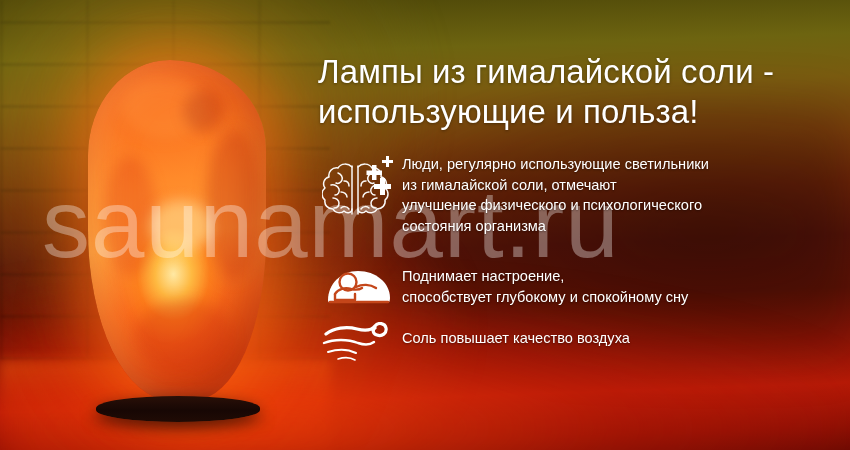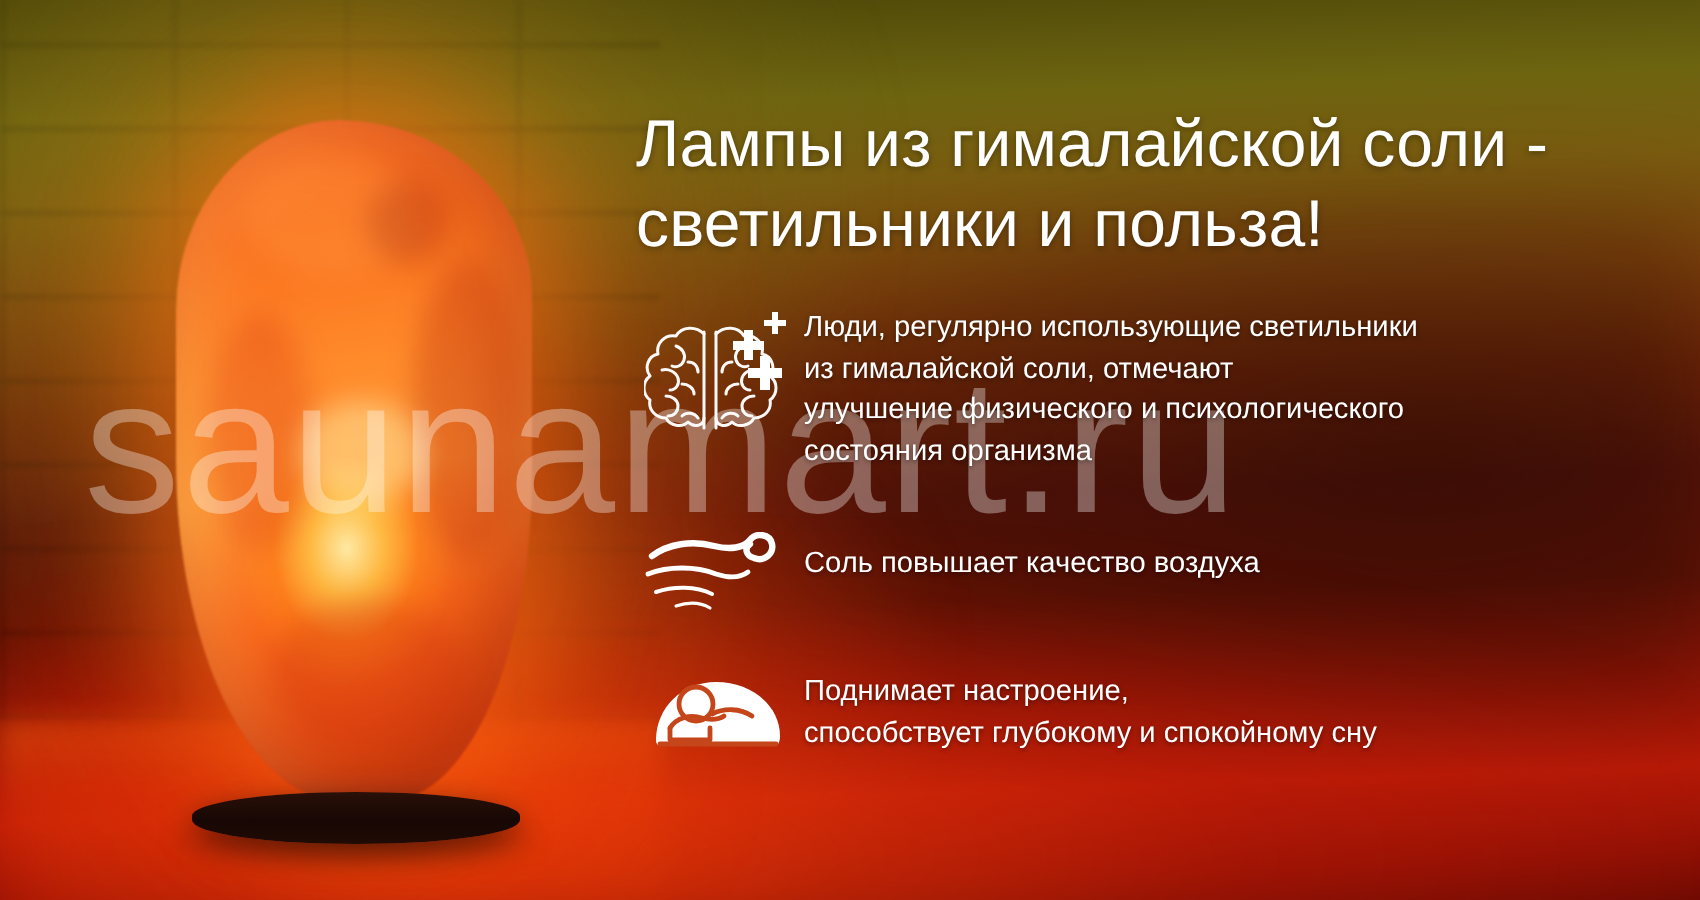--- a/index.html
+++ b/index.html
@@ -250,21 +250,21 @@
       <div class="rock-facet f4"></div>
       <div class="rock-facet f6"></div>
       <div class="rock-facet f5"></div>
     </div>
     <div class="lamp-base"></div>
   </div>
 
   <div class="watermark">saunamart.ru</div>
 
   <div class="headline">Лампы из гималайской соли -
-светильники и польза!</div>
+использующие и польза!</div>
 
   <div class="features">
 
     <div class="feature feature-1">
       <div class="feature-icon icon-brain">
         <svg width="76" height="66" viewBox="0 0 76 66" fill="none" stroke="#ffffff" stroke-width="1.5" stroke-linecap="round" stroke-linejoin="round">
           <g opacity="0.97">
 
             <path d="M30 12 V60"></path>
             <path d="M36 12 V60"></path>
@@ -294,50 +294,50 @@
             <path d="M58 24h5v6h6v5h-6v6h-5v-6h-6v-5h6z"></path>
           </g>
         </svg>
       </div>
       <div class="feature-text">Люди, регулярно использующие светильники
 из гималайской соли, отмечают
 улучшение физического и психологического
 состояния организма</div>
     </div>
 
+    <div class="feature feature-3">
+      <div class="feature-icon icon-sleep">
+        <svg width="76" height="54" viewBox="0 0 76 54" fill="none">
+          <g fill="#ffffff">
+
+            <path d="M6 40c0-16 13-29 30-29c18 0 32 12 32 27c0 3-1 5-3 5H9c-2 0-3-1-3-3z"></path>
+          </g>
+          <g fill="none" stroke="#c4461a" stroke-width="2.4" stroke-linecap="round" stroke-linejoin="round">
+
+            <circle cx="26" cy="22" r="8.5"></circle>
+
+            <path d="M34 27c6-3 14-3 20 1"></path>
+
+            <path d="M13 34c3-5 10-7 16-5c4 1 8 1 11-1"></path>
+            <path d="M13 34v6h20v-6"></path>
+
+            <path d="M8 42h58"></path>
+          </g>
+        </svg>
+      </div>
+      <div class="feature-text ft-sleep">Поднимает настроение,
+способствует глубокому и спокойному сну</div>
+    </div>
+
     <div class="feature feature-2">
       <div class="feature-icon icon-wind">
         <svg width="76" height="42" viewBox="0 0 76 42" fill="none" stroke="#ffffff" stroke-linecap="round" stroke-linejoin="round">
           <path d="M4 12c8-6 20-8 31-5c8 2 15 1 18-3c3-4 10-3 11 2c1 5-4 9-9 7c-4-1-5-5-2-7" stroke-width="3.2"></path>
           <path d="M2 21c10-4 24-4 34 0c6 2 12 2 16-1" stroke-width="2.4"></path>
           <path d="M6 30c9-3 20-3 28 1" stroke-width="2"></path>
           <path d="M16 37c6-2 12-2 17 1" stroke-width="1.6"></path>
         </svg>
       </div>
       <div class="feature-text ft-wind">Соль повышает качество воздуха</div>
     </div>
 
-    <div class="feature feature-3">
-      <div class="feature-icon icon-sleep">
-        <svg width="76" height="54" viewBox="0 0 76 54" fill="none">
-          <g fill="#ffffff">
-
-            <path d="M6 40c0-16 13-29 30-29c18 0 32 12 32 27c0 3-1 5-3 5H9c-2 0-3-1-3-3z"></path>
-          </g>
-          <g fill="none" stroke="#c4461a" stroke-width="2.4" stroke-linecap="round" stroke-linejoin="round">
-
-            <circle cx="26" cy="22" r="8.5"></circle>
-
-            <path d="M34 27c6-3 14-3 20 1"></path>
-
-            <path d="M13 34c3-5 10-7 16-5c4 1 8 1 11-1"></path>
-            <path d="M13 34v6h20v-6"></path>
-
-            <path d="M8 42h58"></path>
-          </g>
-        </svg>
-      </div>
-      <div class="feature-text ft-sleep">Поднимает настроение,
-способствует глубокому и спокойному сну</div>
-    </div>
-
   </div>
 </div>
 
 </body></html>

